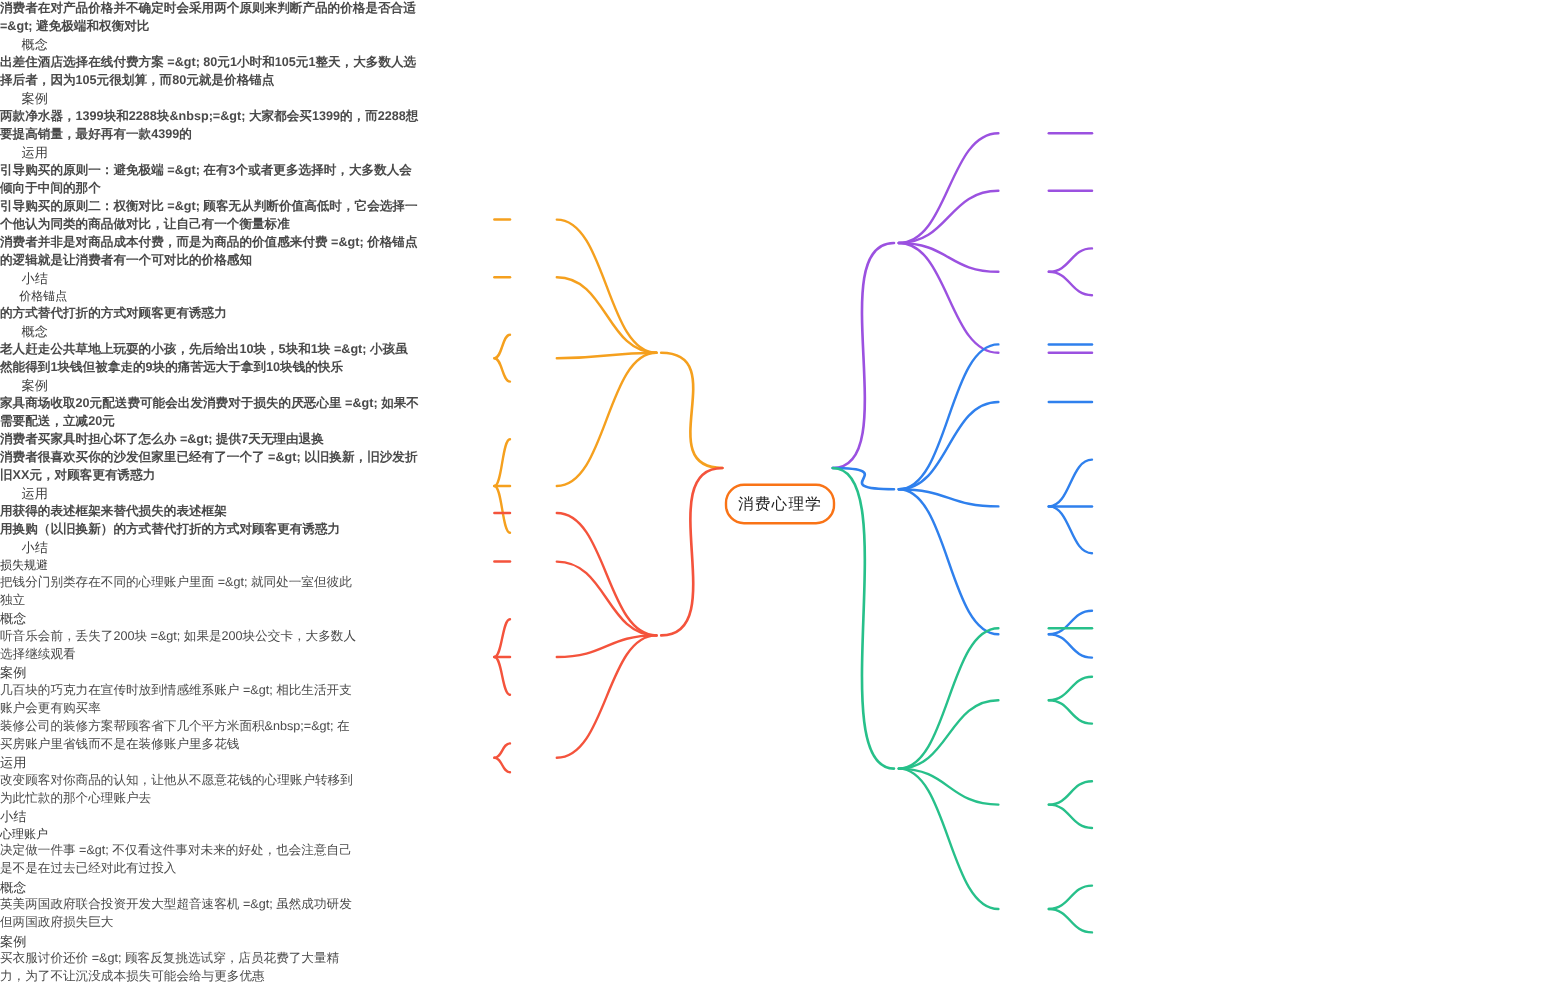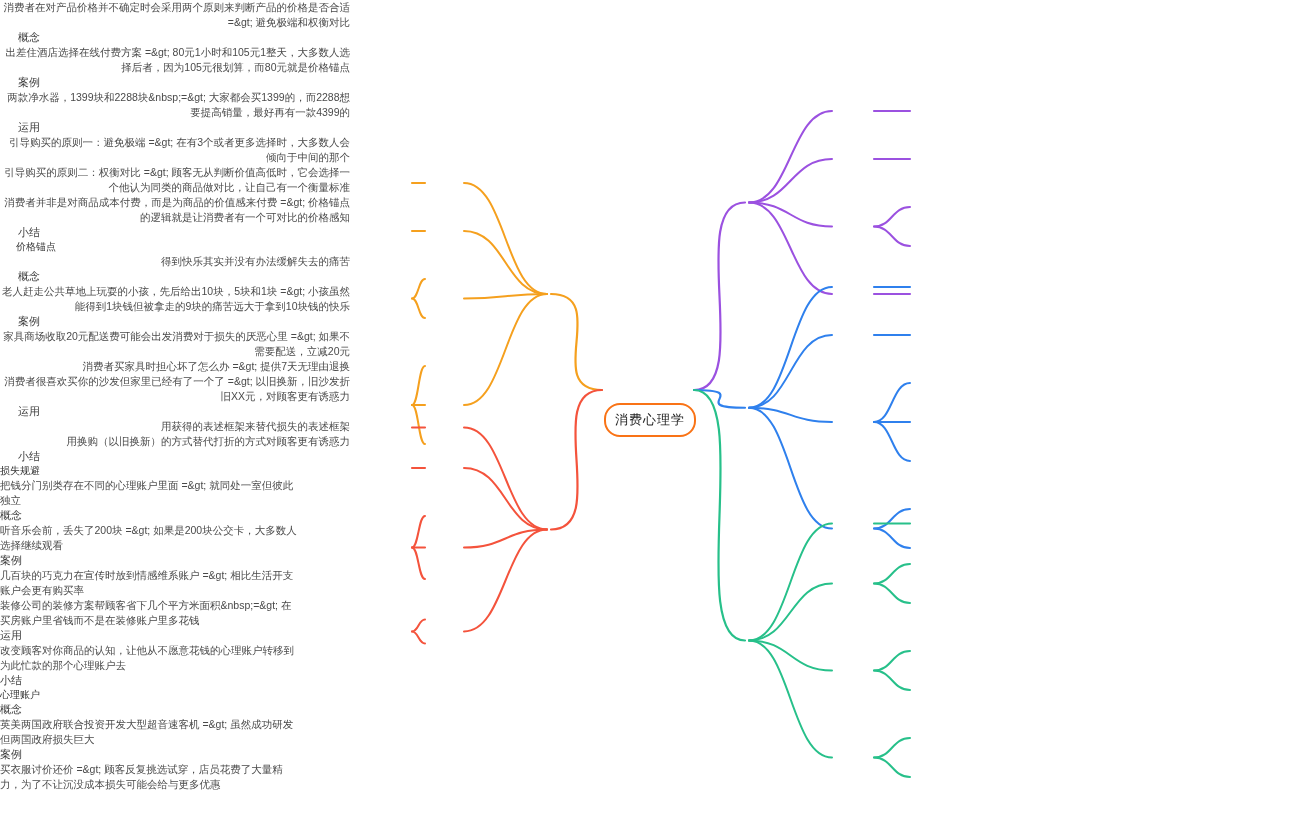--- a/index.html
+++ b/index.html
@@ -6,21 +6,21 @@
   body{
     width:1296px;height:840px;position:relative;overflow:hidden;
     font-family:"Liberation Sans","DejaVu Sans",sans-serif;
     color:#3a3a3a;
   }
   #canvas{position:absolute;inset:0;width:1296px;height:840px;}
   #edges{position:absolute;left:0;top:0;width:1296px;height:840px;pointer-events:none;}
   
   .leaf{font-size:10.5px;line-height:15px;color:#4a4a4a;}
   .leaf.right{text-align:left;}
-  .leaf.left{text-align:right;}
+  .leaf.left{font-weight:bold;}
   
   .cat{font-size:11px;color:#3d3d3d;white-space:nowrap;}
   
   .main{font-size:10px;color:#333333;white-space:nowrap;}
   
   #center{
     position:absolute;left:604px;top:375px;width:88px;height:30px;
     border:2px solid #f97316;border-radius:16px;background:#ffffff;
     display:flex;align-items:center;justify-content:center;
     font-size:13px;color:#222;letter-spacing:1px;margin-top:28px;
@@ -100,21 +100,21 @@
       <div class="cat" style="left: 416px; top: 175px; width: 40px; text-align: right;">概念</div>
       <div class="leaf left" style="left: 65px; top: 216px; width: 350px;">出差住酒店选择在线付费方案 =&amp;gt; 80元1小时和105元1整天，大多数人选择后者，因为105元很划算，而80元就是价格锚点</div>
       <div class="cat" style="left: 416px; top: 223px; width: 40px; text-align: right;">案例</div>
       <div class="leaf left" style="left: 65px; top: 264px; width: 350px;">两款净水器，1399块和2288块&amp;nbsp;=&amp;gt; 大家都会买1399的，而2288想要提高销量，最好再有一款4399的</div>
       <div class="cat" style="left: 416px; top: 290.5px; width: 40px; text-align: right;">运用</div>
       <div class="leaf left" style="left: 65px; top: 351px; width: 350px;">引导购买的原则一：避免极端 =&amp;gt; 在有3个或者更多选择时，大多数人会倾向于中间的那个</div>
       <div class="leaf left" style="left: 65px; top: 390px; width: 350px;">引导购买的原则二：权衡对比 =&amp;gt; 顾客无从判断价值高低时，它会选择一个他认为同类的商品做对比，让自己有一个衡量标准</div>
       <div class="leaf left" style="left: 65px; top: 429px; width: 350px;">消费者并非是对商品成本付费，而是为商品的价值感来付费 =&amp;gt; 价格锚点的逻辑就是让消费者有一个可对比的价格感知</div>
       <div class="cat" style="left: 416px; top: 397px; width: 40px; text-align: right;">小结</div>
       <div class="main" style="left: 483px; top: 285px; width: 56px; text-align: right;">价格锚点</div>
-      <div class="leaf left" style="left: 65px; top: 420px; width: 350px;">得到快乐其实并没有办法缓解失去的痛苦</div>
+      <div class="leaf left" style="left: 65px; top: 420px; width: 350px;">的方式替代打折的方式对顾客更有诱惑力</div>
       <div class="cat" style="left: 416px; top: 419.5px; width: 40px; text-align: right;">概念</div>
       <div class="leaf left" style="left: 65px; top: 453px; width: 350px;">老人赶走公共草地上玩耍的小孩，先后给出10块，5块和1块 =&amp;gt; 小孩虽然能得到1块钱但被拿走的9块的痛苦远大于拿到10块钱的快乐</div>
       <div class="cat" style="left: 416px; top: 460px; width: 40px; text-align: right;">案例</div>
       <div class="leaf left" style="left: 65px; top: 501px; width: 350px;">家具商场收取20元配送费可能会出发消费对于损失的厌恶心里 =&amp;gt; 如果不需要配送，立减20元</div>
       <div class="leaf left" style="left: 65px; top: 540px; width: 350px;">消费者买家具时担心坏了怎么办 =&amp;gt; 提供7天无理由退换</div>
       <div class="leaf left" style="left: 65px; top: 564px; width: 350px;">消费者很喜欢买你的沙发但家里已经有了一个了 =&amp;gt; 以旧换新，旧沙发折旧XX元，对顾客更有诱惑力</div>
       <div class="cat" style="left: 416px; top: 539.5px; width: 40px; text-align: right;">运用</div>
       <div class="leaf left" style="left: 65px; top: 636px; width: 350px;">用获得的表述框架来替代损失的表述框架</div>
       <div class="leaf left" style="left: 65px; top: 612px; width: 350px;">用换购（以旧换新）的方式替代打折的方式对顾客更有诱惑力</div>
       <div class="cat" style="left: 416px; top: 623.5px; width: 40px; text-align: right;">小结</div>
@@ -122,18 +122,19 @@
       <div class="leaf right" style="left: 920px; top: 96px; width: 300px;">把钱分门别类存在不同的心理账户里面 =&amp;gt; 就同处一室但彼此独立</div>
       <div class="cat" style="left: 840px; top: 103px;">概念</div>
       <div class="leaf right" style="left: 920px; top: 144px; width: 300px;">听音乐会前，丢失了200块 =&amp;gt; 如果是200块公交卡，大多数人选择继续观看</div>
       <div class="cat" style="left: 840px; top: 151px;">案例</div>
       <div class="leaf right" style="left: 920px; top: 192px; width: 300px;">几百块的巧克力在宣传时放到情感维系账户 =&amp;gt; 相比生活开支账户会更有购买率</div>
       <div class="leaf right" style="left: 920px; top: 231px; width: 300px;">装修公司的装修方案帮顾客省下几个平方米面积&amp;nbsp;=&amp;gt; 在买房账户里省钱而不是在装修账户里多花钱</div>
       <div class="cat" style="left: 840px; top: 218.5px;">运用</div>
       <div class="leaf right" style="left: 920px; top: 279px; width: 300px;">改变顾客对你商品的认知，让他从不愿意花钱的心理账户转移到为此忙款的那个心理账户去</div>
       <div class="cat" style="left: 840px; top: 286px;">小结</div>
       <div class="main" style="left: 757px; top: 193.5px;">心理账户</div>
+      <div class="leaf right" style="left: 920px; top: 272px; width: 300px;">决定做一件事 =&amp;gt; 不仅看这件事对未来的好处，也会注意自己是不是在过去已经对此有过投入</div>
       <div class="cat" style="left: 840px; top: 279px;">概念</div>
       <div class="leaf right" style="left: 920px; top: 320px; width: 300px;">英美两国政府联合投资开发大型超音速客机 =&amp;gt; 虽然成功研发但两国政府损失巨大</div>
       <div class="cat" style="left: 840px; top: 327px;">案例</div>
       <div class="leaf right" style="left: 920px; top: 368px; width: 300px;">买衣服讨价还价 =&amp;gt; 顾客反复挑选试穿，店员花费了大量精力，为了不让沉没成本损失可能会给与更多优惠</div>
     </div>
 </div>
 
 </body></html>

